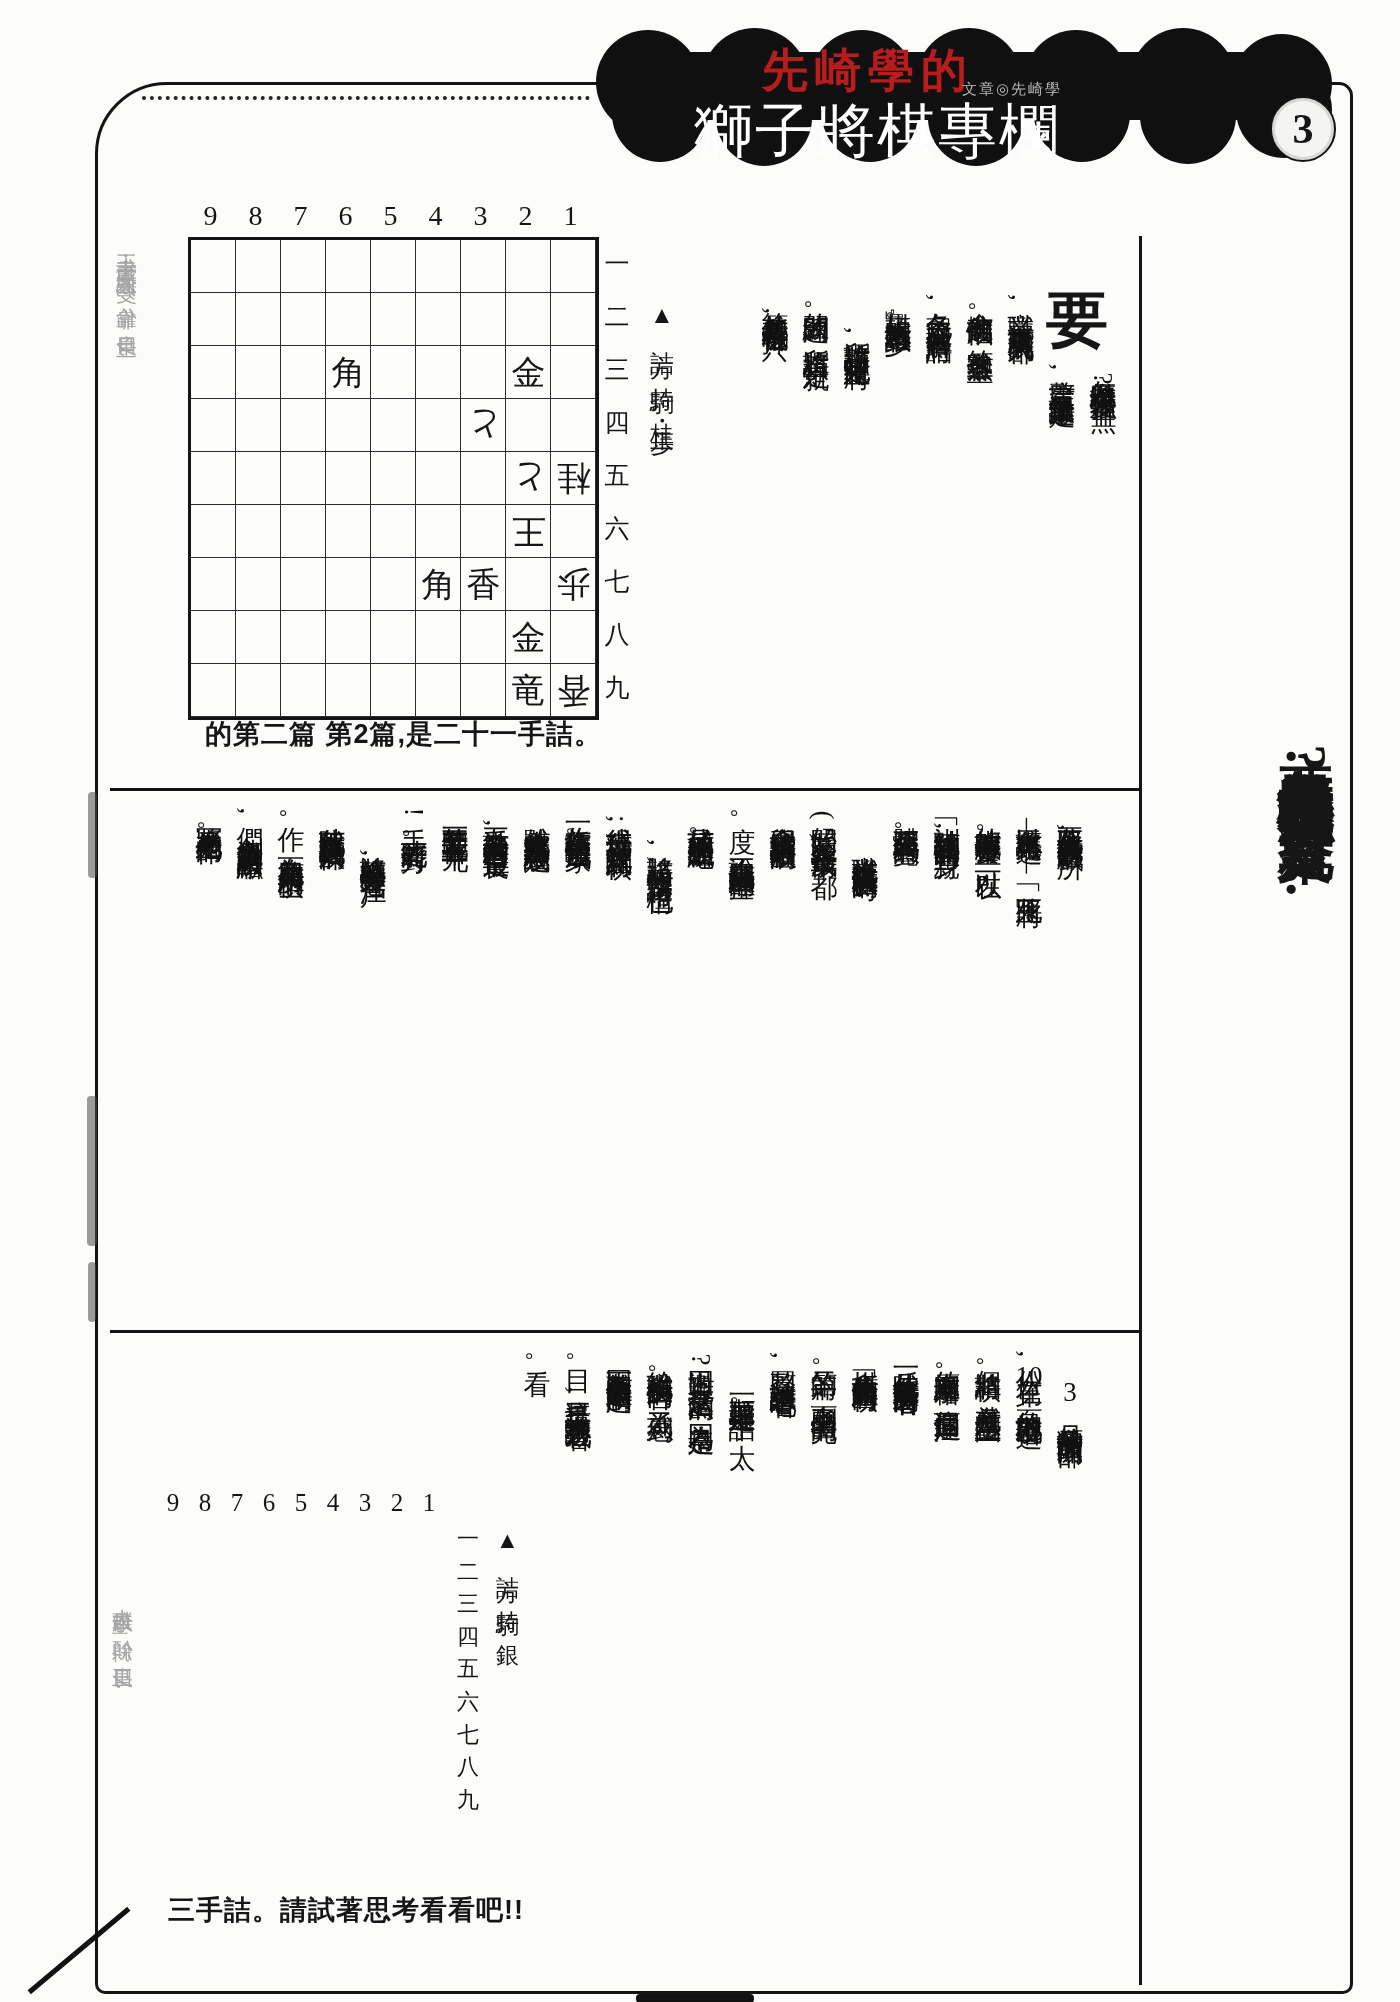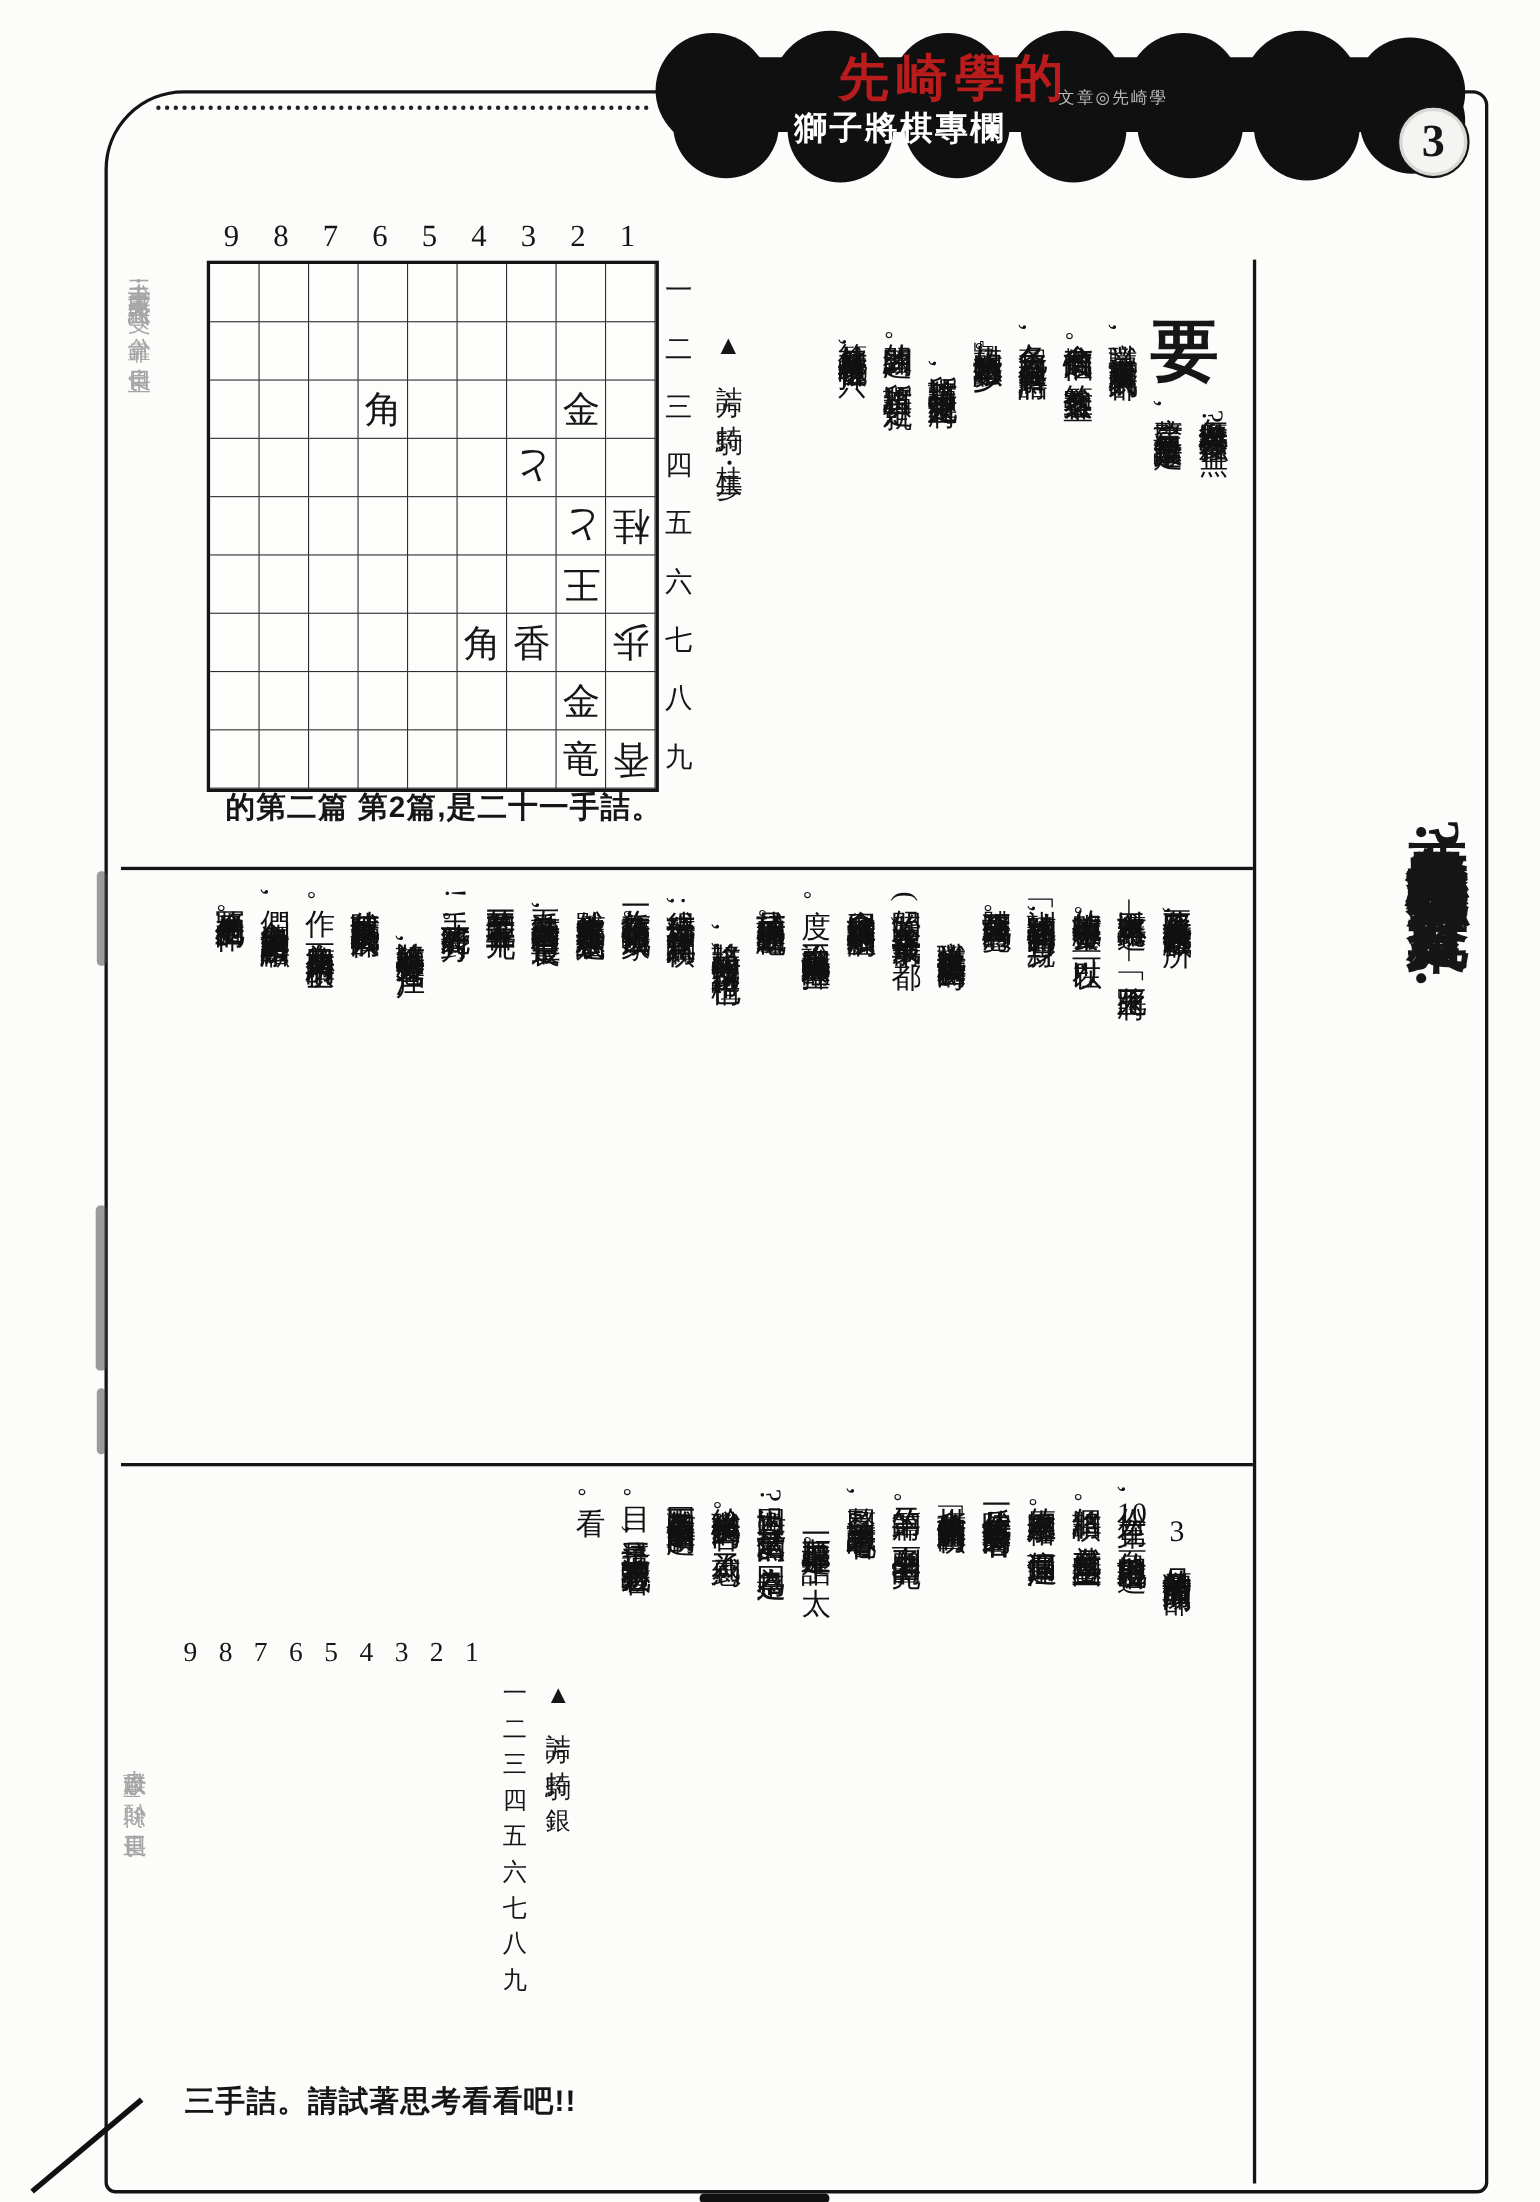--- a/index.html
+++ b/index.html
@@ -14,21 +14,21 @@
   
   #masthead{left:142px;top:88px;width:460px;}
   #masthead .line1{font-family:"DejaVu Sans Mono",monospace;font-size:23px;letter-spacing:4px;color:#111;}
   #masthead .dots{margin-top:8px;width:448px;border-top:4px dotted #222;}
   #masthead .line2{margin-top:10px;font-family:"DejaVu Sans Mono",monospace;font-size:23px;letter-spacing:5px;color:#111;}
 
   
   .bump{position:absolute;background:#101010;border-radius:50%;}
   #badge-body{left:600px;top:52px;width:728px;height:68px;background:#101010;border-radius:34px;}
   #badge-t1{left:762px;top:48px;font-size:46px;line-height:1;color:#b91c1c;font-weight:700;letter-spacing:7px;z-index:5;}
-  #badge-t2{left:722px;top:102px;font-size:30px;line-height:1;color:#fff;font-weight:700;letter-spacing:2px;z-index:5;}
+  #badge-t2{left:694px;top:102px;font-size:59px;line-height:1;color:#fff;font-weight:400;letter-spacing:2px;z-index:5;}
   #badge-credit{left:962px;top:80px;font-size:15px;color:#b9b9b9;letter-spacing:2px;z-index:5;}
   #issue-circle{left:1270px;top:96px;width:62px;height:62px;background:#f4f4f2;border:2.5px solid #141414;
                 border-radius:50%;z-index:6;display:flex;align-items:center;justify-content:center;
                 font-size:42px;font-weight:700;box-shadow:inset 0 0 0 3px #d8d8d4;}
 
   
   #headline{left:1146px;top:296px;width:198px;height:1030px;writing-mode:vertical-rl;
             font-size:57px;font-weight:700;letter-spacing:2px;text-align:start;
             display:flex;justify-content:center;}
 

